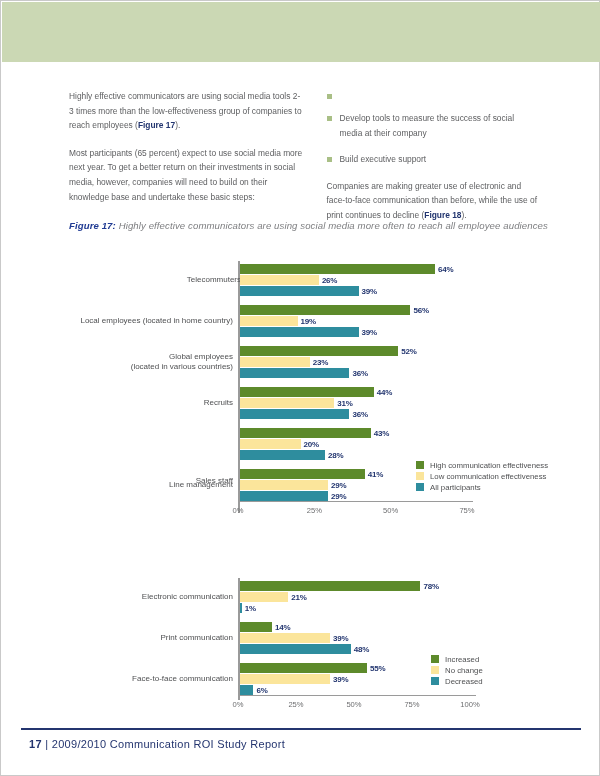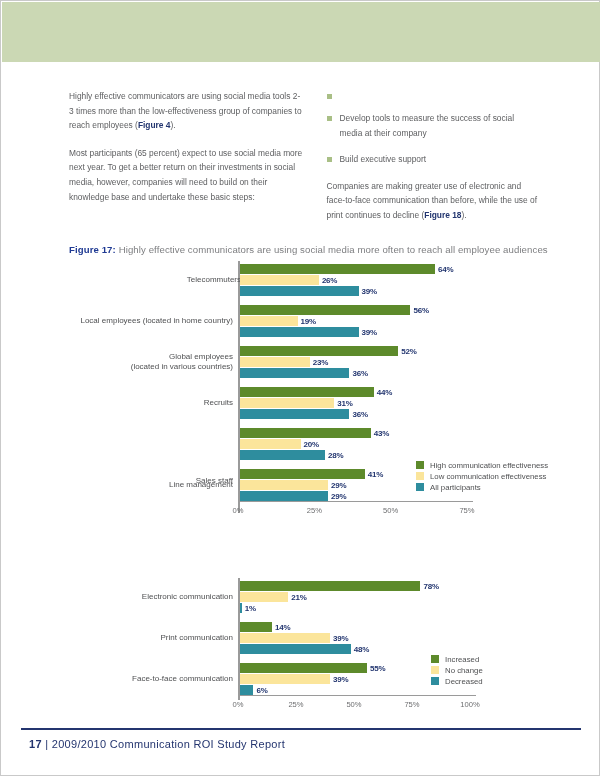--- a/index.html
+++ b/index.html
@@ -80,40 +80,40 @@
 </style>
 </head>
 <body>
 
 <div class="page">
 
   <div class="header-band"></div>
 
   <div class="cols">
     <div class="col">
-      <p class="para"><span>Highly effective communicators are using social media tools 2-3 times more than the low-effectiveness group of companies to reach employees (</span><b>Figure 4</b><span>).</span></p>
+      <p class="para"><span>Highly effective communicators are using social media tools 2-3 times more than the low-effectiveness group of companies to reach employees (</span><b>Figure 17</b><span>).</span></p>
       <p class="para">Most participants (65 percent) expect to use social media more next year. To get a better return on their investments in social media, however, companies will need to build on their knowledge base and undertake these basic steps:</p>
     </div>
     <div class="col right">
       <div class="bullet">
         <span class="sq"></span>
       </div>
       <div class="bullet">
         <span class="sq"></span>
         <span>Develop tools to measure the success of social media at their company</span>
       </div>
       <div class="bullet">
         <span class="sq"></span>
         <span>Build executive support</span>
       </div>
       <p class="para"><span>Companies are making greater use of electronic and face-to-face communication than before, while the use of print continues to decline (</span><b>Figure 18</b><span>).</span></p>
     </div>
   </div>
 
-  <div class="fig-title" style="top:243px;">
+  <div class="fig-title" style="top:219px;font-style:italic;">
     <b>Figure 17:</b>
     <span>Highly effective communicators are using social media more often to reach all employee audiences</span>
   </div>
 
   <div class="chart" id="chart17" style="left:0px;top:255px;width:600px;height:275px;">
       <div class="axis-line" style="left: 237px; top: 5px; width: 1.5px; height: 252px;"></div>
       <div class="cat-label" style="left: 55px; top: 18.5px; width: 185px;">
         <div>Telecommuters</div>
       </div>
       <div class="bar" style="left: 238.5px; top: 8px; width: 195.413px; background: rgb(93, 138, 43);"></div>

